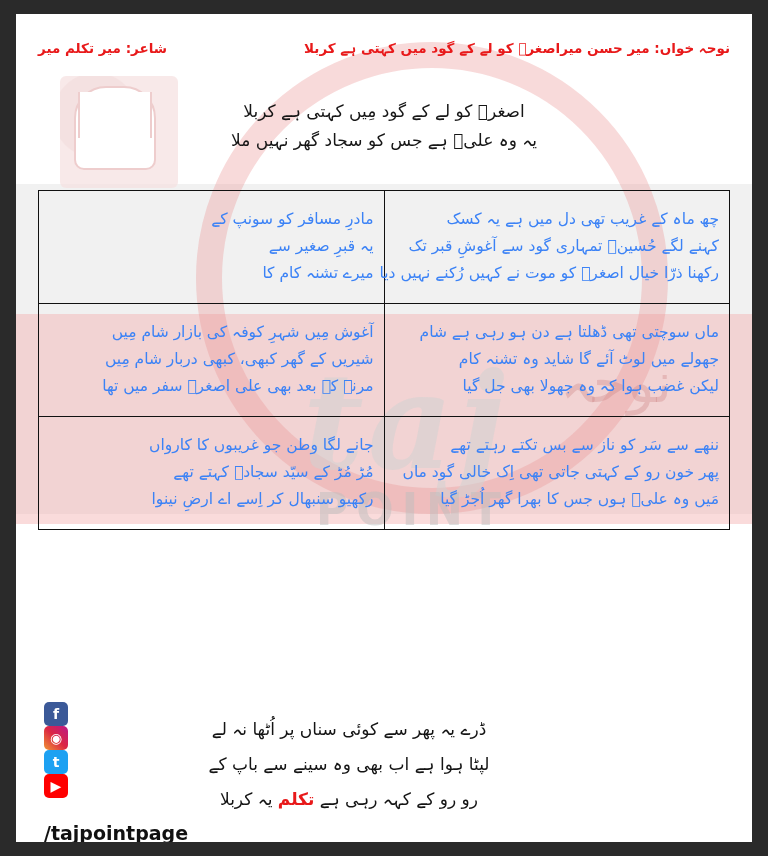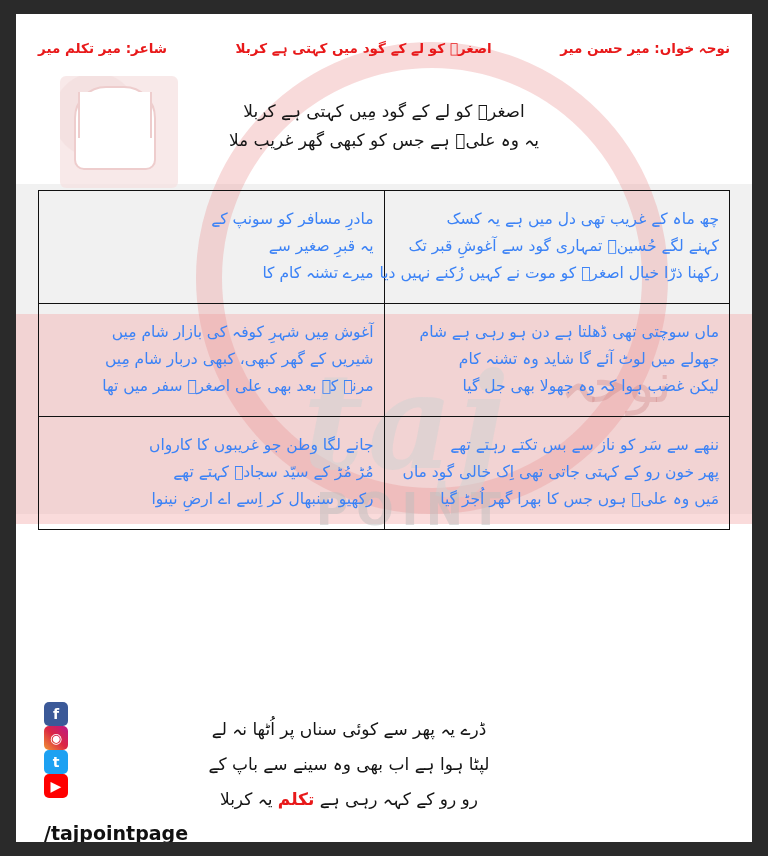--- a/index.html
+++ b/index.html
@@ -62,21 +62,21 @@
     font-size:56px;color:rgba(200,120,120,.30);direction:rtl;
   }
 
   
   .hdr{
     position:absolute;top:26px;left:0;width:736px;
     display:flex;flex-direction:row-reverse;justify-content:space-between;
     padding:0 22px;box-sizing:border-box;
     color:#e8191a;font-size:13.5px;direction:rtl;font-weight:bold;
   }
-  .hdr .mid{flex:1;text-align:center;}
+  .hdr .mid{flex:1;}
   .hdr .left{min-width:150px;text-align:left;}
   .hdr .right{min-width:120px;text-align:right;}
 
   .top-lines{
     position:absolute;top:78px;left:0;width:736px;
     direction:rtl;text-align:center;color:#161616;
   }
   .top-lines div{font-size:17px;margin:9px 0;letter-spacing:1px;}
 
   
@@ -133,21 +133,21 @@
   <div class="wm-hand"></div>
 
   <div class="hdr">
     <div class="right">شاعر: میر تکلم میر</div>
     <div class="mid">اصغرؑ کو لے کے گود میں کہتی ہے کربلا</div>
     <div class="left">نوحہ خواں: میر حسن میر</div>
   </div>
 
   <div class="top-lines">
     <div>اصغرؑ کو لے کے گود مِیں کہتی ہے کربلا</div>
-    <div>یہ وہ علیؑ ہے جس کو کبھی گھر غریب ملا</div>
+    <div>یہ وہ علیؑ ہے جس کو سجاد گھر نہیں ملا</div>
   </div>
 
   <table class="verses">
     <tbody>
         <tr class="split-row">
       <td>
         <div class="stanza">
           <div class="line">
                 <span class="hemistich">مادرِ مسافر کو سونپ کے</span>
               </div>

